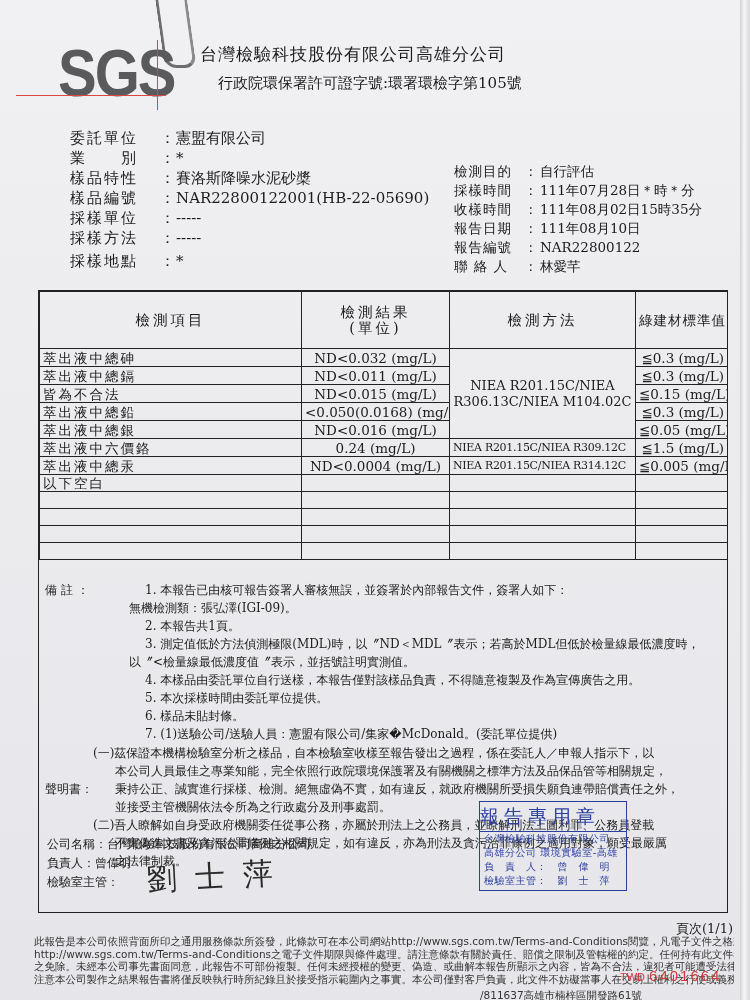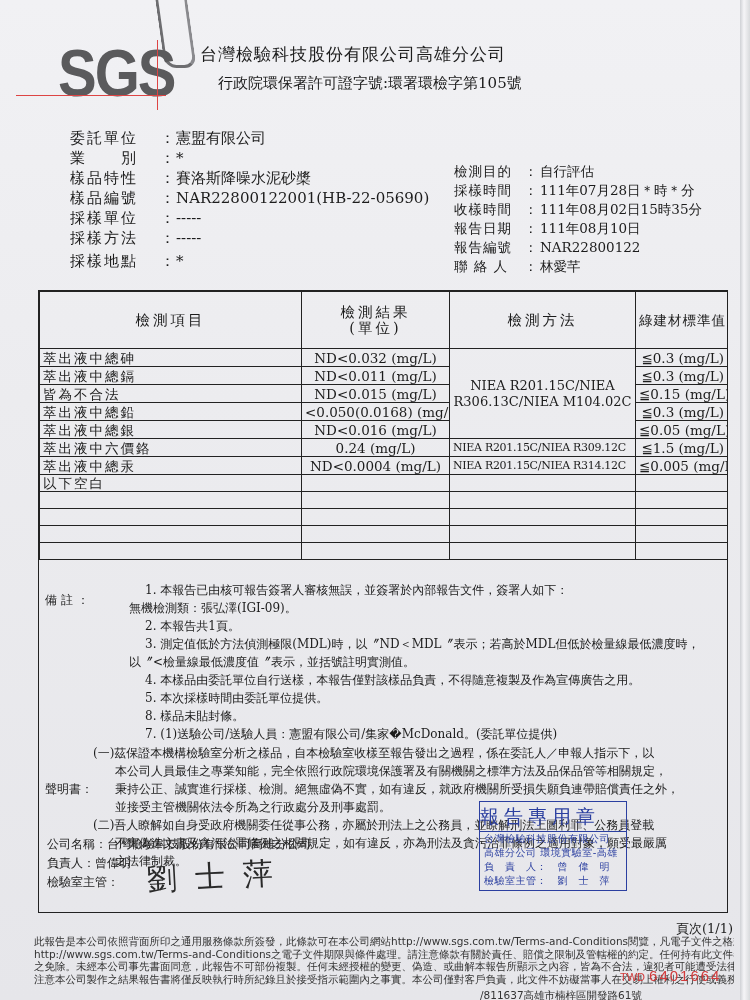--- a/index.html
+++ b/index.html
@@ -61,21 +61,21 @@
   }
   table.results th { height:56px; font-size:14.5px; letter-spacing:3px; text-align:center; }
   table.results th.std { letter-spacing:1px; font-size:13.5px; }
   td.item { letter-spacing:2px; font-size:13.5px; }
   td.res { text-align:center; }
   td.method { text-align:center; white-space:normal !important; line-height:19px; font-size:13px; }
   td.method-sm { text-align:left; font-size:11px; letter-spacing:-0.3px; }
   td.std { text-align:right; padding-right:4px; }
   tr.blank td { height:16px; }
   .notes { position:absolute; left:6px; top:290px; font-size:12px; line-height:18px; width:680px; }
-  .notes .note-head { position:absolute; left:0; top:10px; letter-spacing:4px; }
+  .notes .note-head { position:absolute; left:0; top:0; letter-spacing:4px; }
   .notes .n { position:absolute; left:60px; white-space:nowrap;margin-left:40px; }
   .notes .n2 { position:absolute; left:84px; white-space:nowrap; }
   .decl-head { position:absolute; left:0; white-space:nowrap;margin-top:36px; }
   .decl { position:absolute; white-space:nowrap; }
   .sign { position:absolute; left:8px; font-size:12px; white-space:nowrap; }
   .signature {
     position:absolute; left:108px; top:565px; font-size:30px; letter-spacing:18px;
     font-family:"DejaVu Sans", sans-serif; color:#2a2a2a; transform:rotate(-3deg);
   }
   
@@ -219,21 +219,21 @@
 
     <div class="notes">
       <span class="note-head">備註：</span>
       <span class="n" style="top:0">1. 本報告已由核可報告簽署人審核無誤，並簽署於內部報告文件，簽署人如下：</span>
       <span class="n2" style="top:18px">無機檢測類：張弘澤(IGI-09)。</span>
       <span class="n" style="top:36px">2. 本報告共1頁。</span>
       <span class="n" style="top:54px">3. 測定值低於方法偵測極限(MDL)時，以〞ND＜MDL〞表示；若高於MDL但低於檢量線最低濃度時，</span>
       <span class="n2" style="top:72px">以〞&lt;檢量線最低濃度值〞表示，並括號註明實測值。</span>
       <span class="n" style="top:90px">4. 本樣品由委託單位自行送樣，本報告僅對該樣品負責，不得隨意複製及作為宣傳廣告之用。</span>
       <span class="n" style="top:108px">5. 本次採樣時間由委託單位提供。</span>
-      <span class="n" style="top:126px">8. 樣品未貼封條。</span>
+      <span class="n" style="top:126px">6. 樣品未貼封條。</span>
       <span class="n" style="top:144px">7. (1)送驗公司/送驗人員：憲盟有限公司/集家�McDonald。(委託單位提供)</span>
 
       <span class="decl-head" style="top:163px">聲明書：</span>
       <span class="decl" style="left:48px; top:163px">(一)茲保證本機構檢驗室分析之樣品，自本檢驗室收樣至報告發出之過程，係在委託人／申報人指示下，以</span>
       <span class="decl" style="left:70px; top:181px">本公司人員最佳之專業知能，完全依照行政院環境保護署及有關機關之標準方法及品保品管等相關規定，</span>
       <span class="decl" style="left:70px; top:199px">秉持公正、誠實進行採樣、檢測。絕無虛偽不實，如有違反，就政府機關所受損失願負連帶賠償責任之外，</span>
       <span class="decl" style="left:70px; top:217px">並接受主管機關依法令所為之行政處分及刑事處罰。</span>
       <span class="decl" style="left:48px; top:235px">(二)吾人瞭解如自身受政府機關委任從事公務，亦屬於刑法上之公務員，並瞭解刑法上圖利罪、公務員登載</span>
       <span class="decl" style="left:70px; top:253px">不實偽造文書及貪污治罪條例之相關規定，如有違反，亦為刑法及貪污治罪條例之適用對象，願受最嚴厲</span>
       <span class="decl" style="left:70px; top:271px">之法律制裁。</span>

